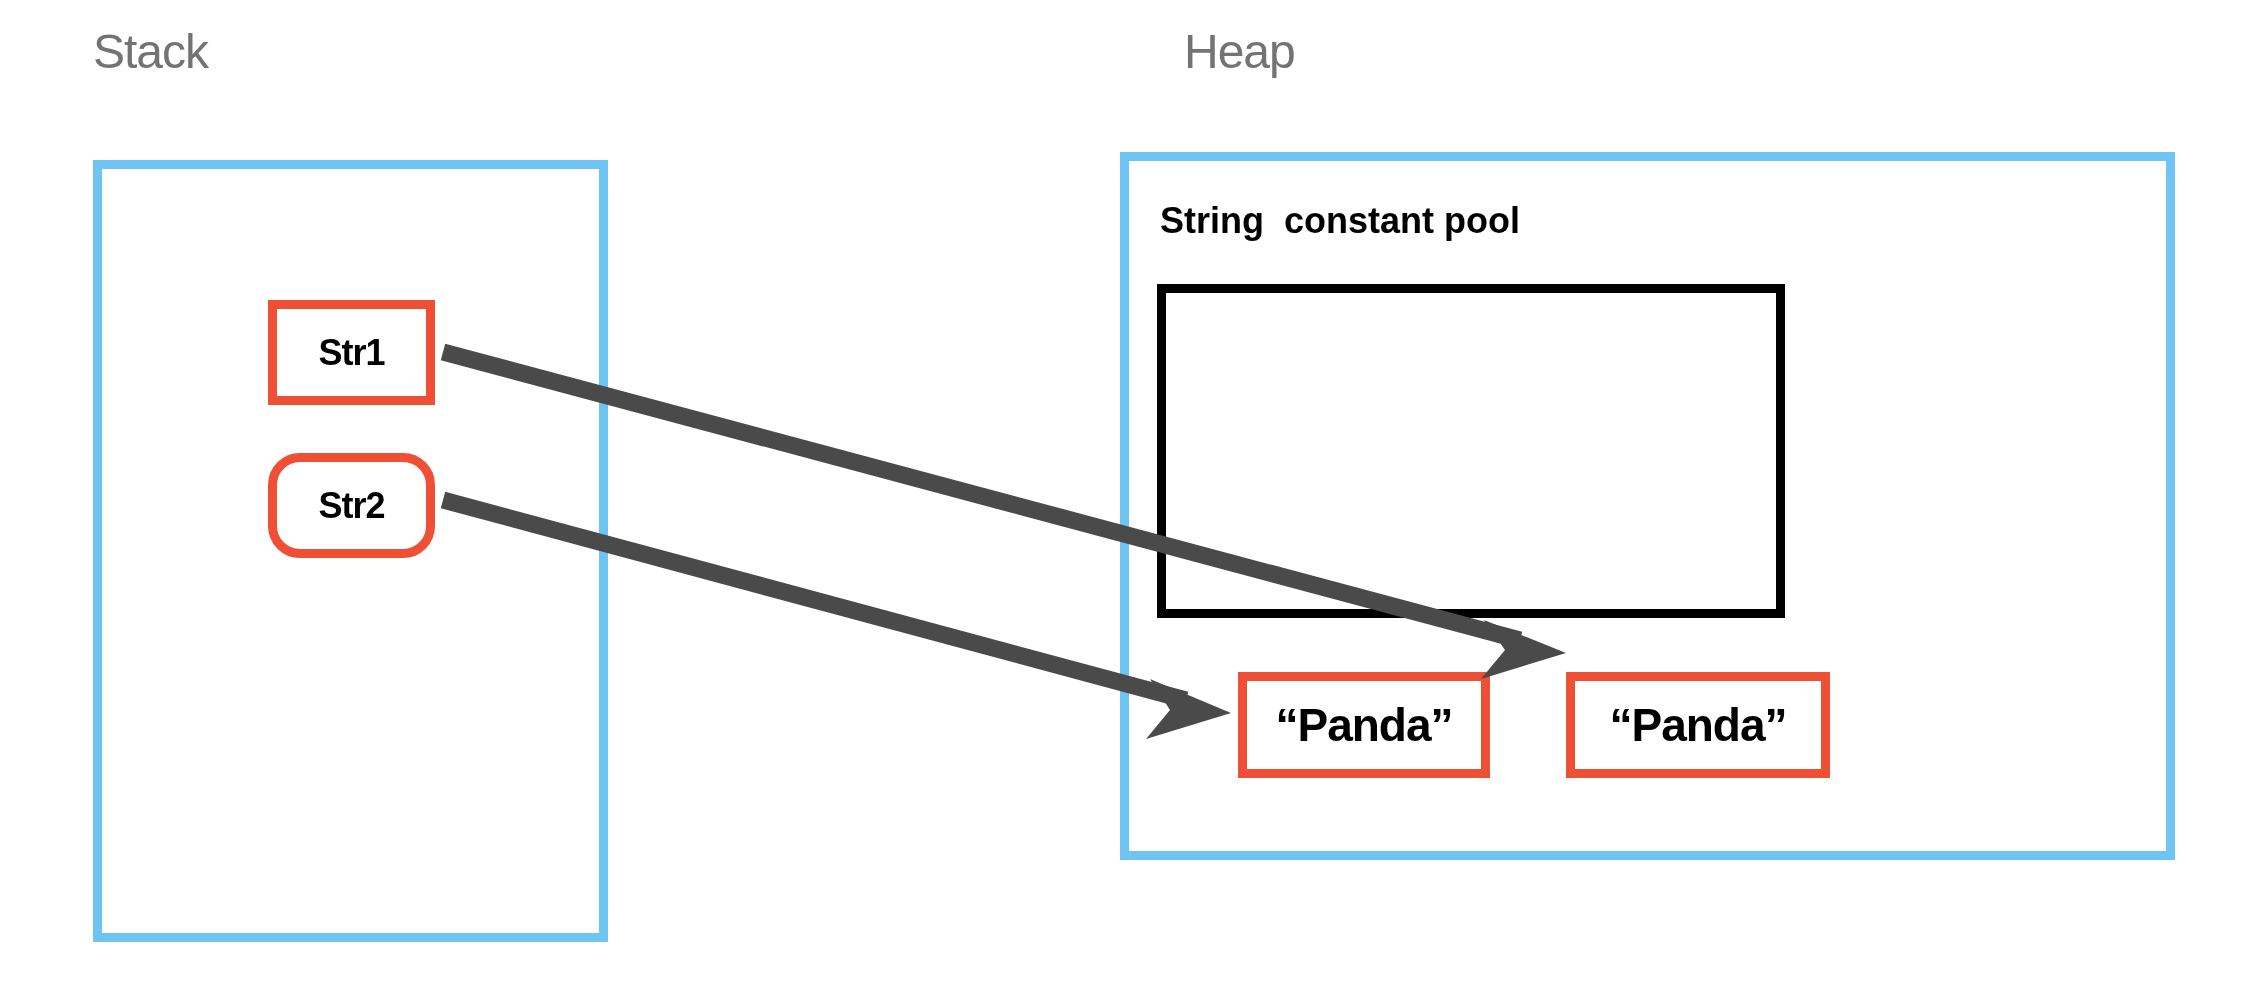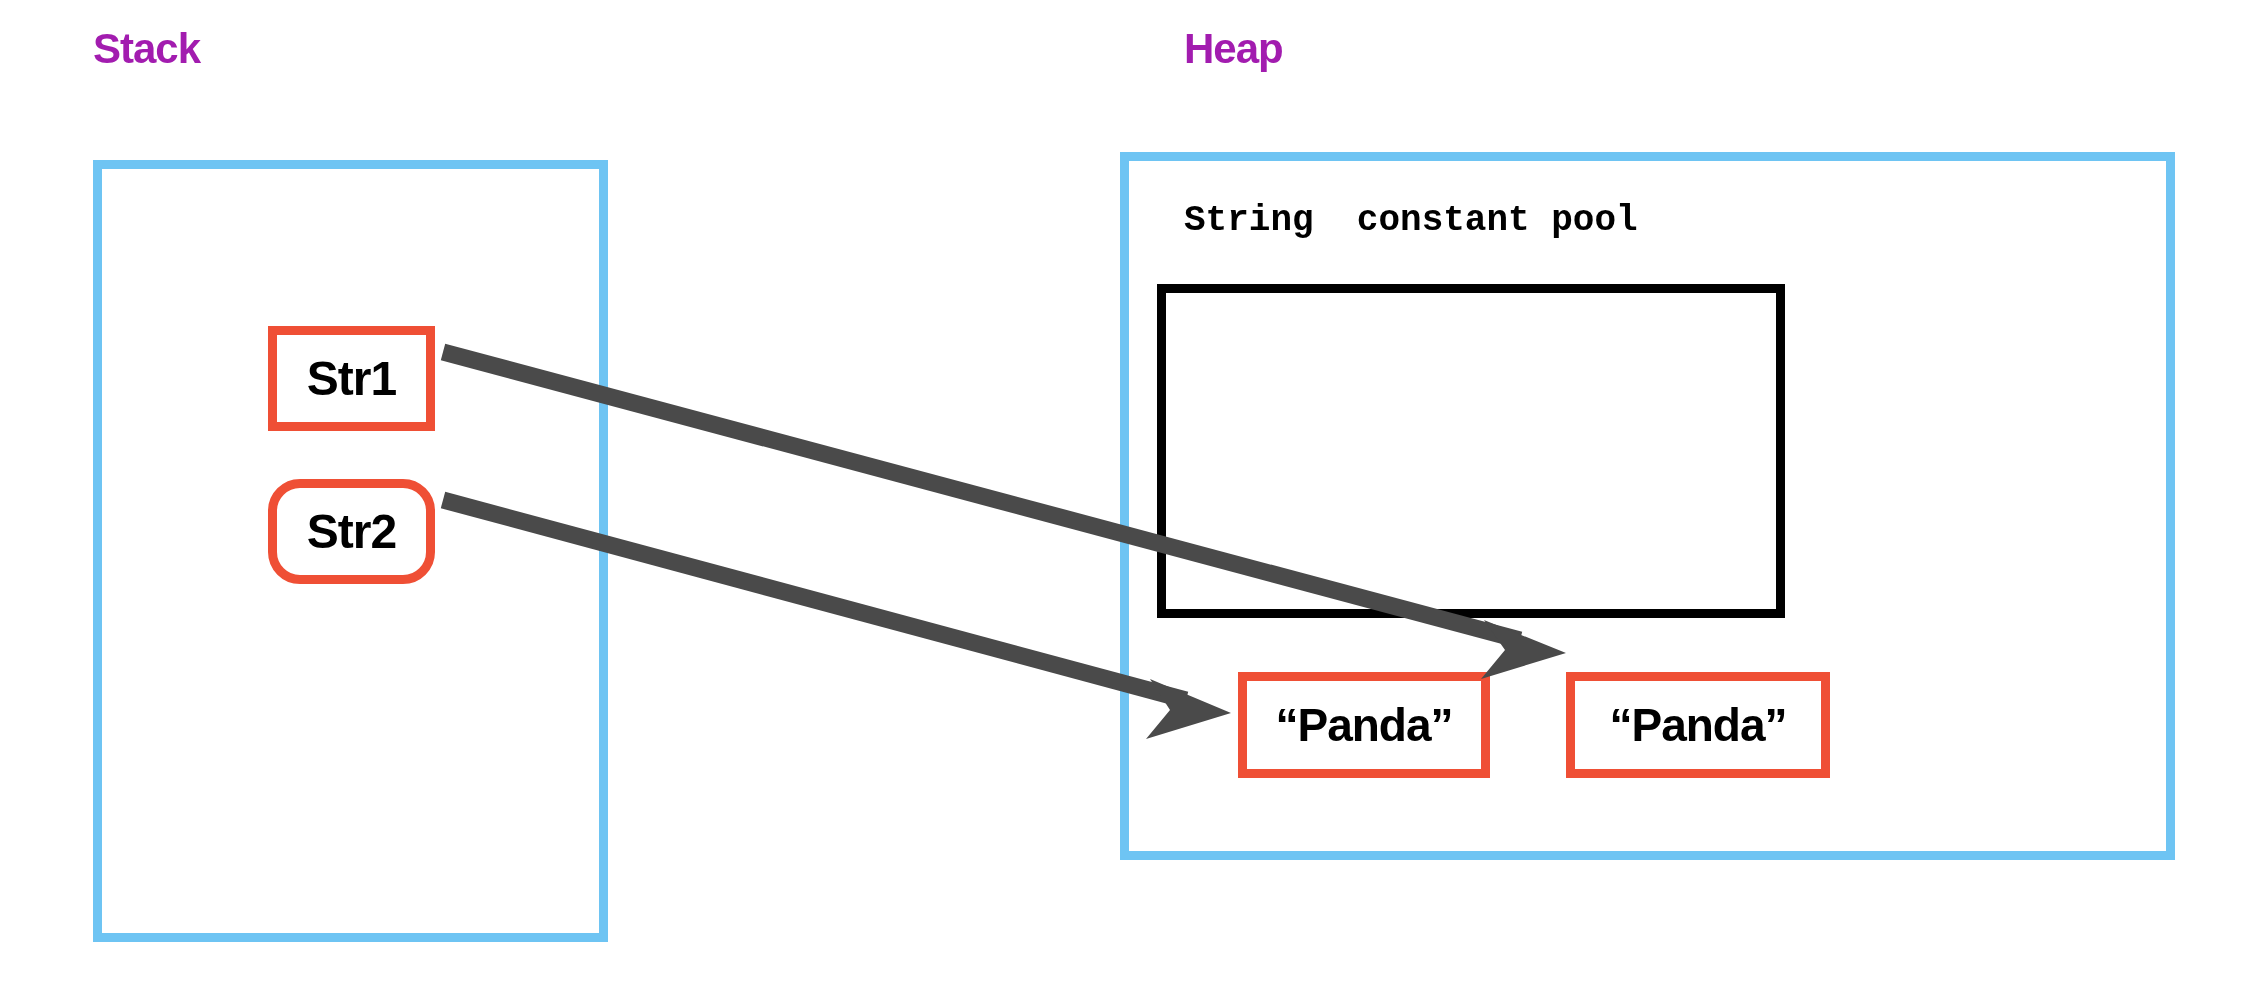--- a/index.html
+++ b/index.html
@@ -11,23 +11,23 @@
     position: relative;
     width: 2252px;
     height: 1006px;
     background: #ffffff;
     overflow: hidden;
     font-family: "Liberation Sans", sans-serif;
   }
 
   .region-title {
     position: absolute;
-    font-weight: bold;
-    color: #a21caf;
-    font-size: 42px;
+    font-weight: normal;
+    color: #737373;
+    font-size: 48px;
     line-height: 1;
     letter-spacing: -1px;
     white-space: nowrap;
   }
 
   .region-box {
     position: absolute;
     border: 9px solid #6ec4f3;
     box-sizing: border-box;
     background: transparent;
@@ -57,23 +57,22 @@
     background: #ffffff;
     display: flex;
     align-items: center;
     justify-content: center;
     color: #000000;
     font-weight: bold;
     white-space: nowrap;
   }
 
   .var-box {
-    font-size: 48px;
+    font-size: 36px;
     letter-spacing: -1px;
-    margin-top: 26px;
   }
 
   .value-box {
     font-size: 46px;
     letter-spacing: -1px;
   }
 
   #arrow-layer {
     position: absolute;
     left: 0;
@@ -93,21 +92,21 @@
   <div class="region-box" style="left:93px; top:160px; width:515px; height:782px;"></div>
 
   <div class="var-box" style="left:268px; top:300px; width:167px; height:105px;">Str1</div>
 
   <div class="var-box" style="left:268px; top:453px; width:167px; height:105px;border-radius:32px;">Str2</div>
 
   <div class="region-title" style="left:1184px; top:28px;">Heap</div>
 
   <div class="region-box" style="left:1120px; top:152px; width:1055px; height:708px;"></div>
 
-  <div class="pool-label" style="left:1184px; top:203px;font-family:Liberation Mono, monospace;">String  constant pool</div>
+  <div class="pool-label" style="left:1160px; top:203px;">String  constant pool</div>
 
   <div class="pool-rect" style="left:1157px; top:284px; width:628px; height:334px;"></div>
 
   <div class="value-box" style="left:1238px; top:672px; width:252px; height:106px;">“Panda”</div>
 
   <div class="value-box" style="left:1566px; top:672px; width:264px; height:106px;">“Panda”</div>
 
   <svg id="arrow-layer" viewBox="0 0 2252 1006">
 
     <g>

